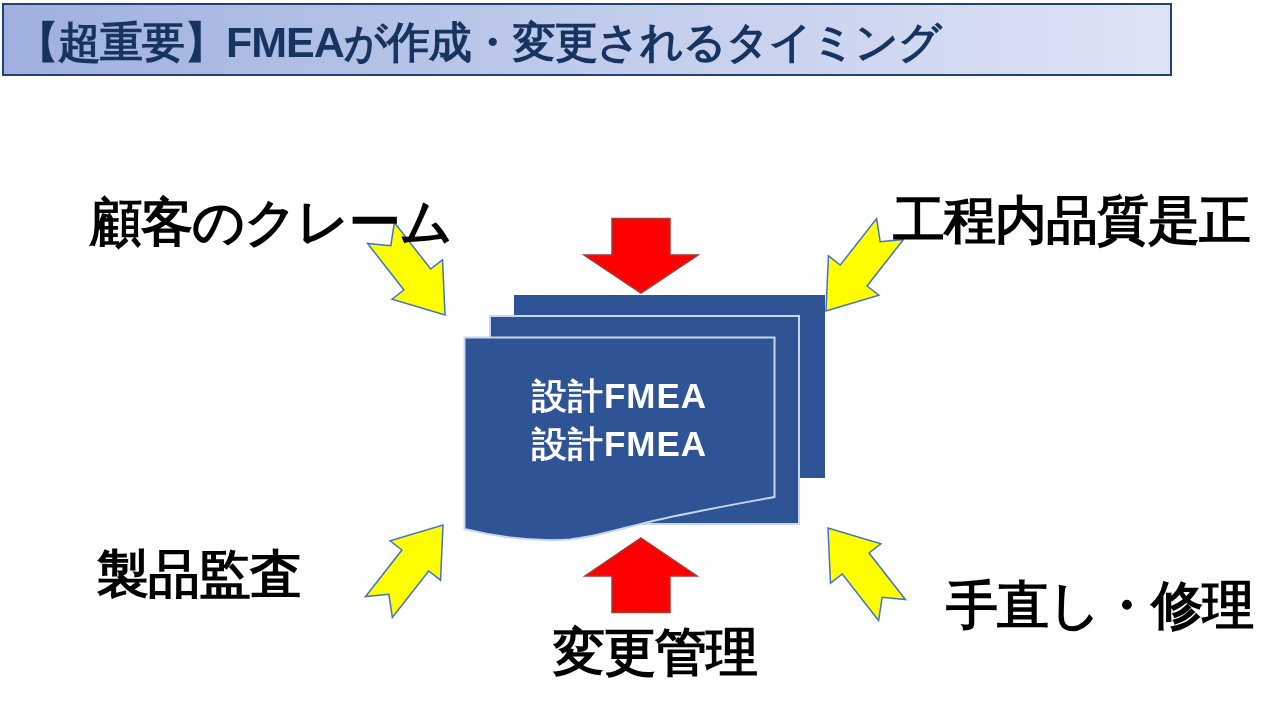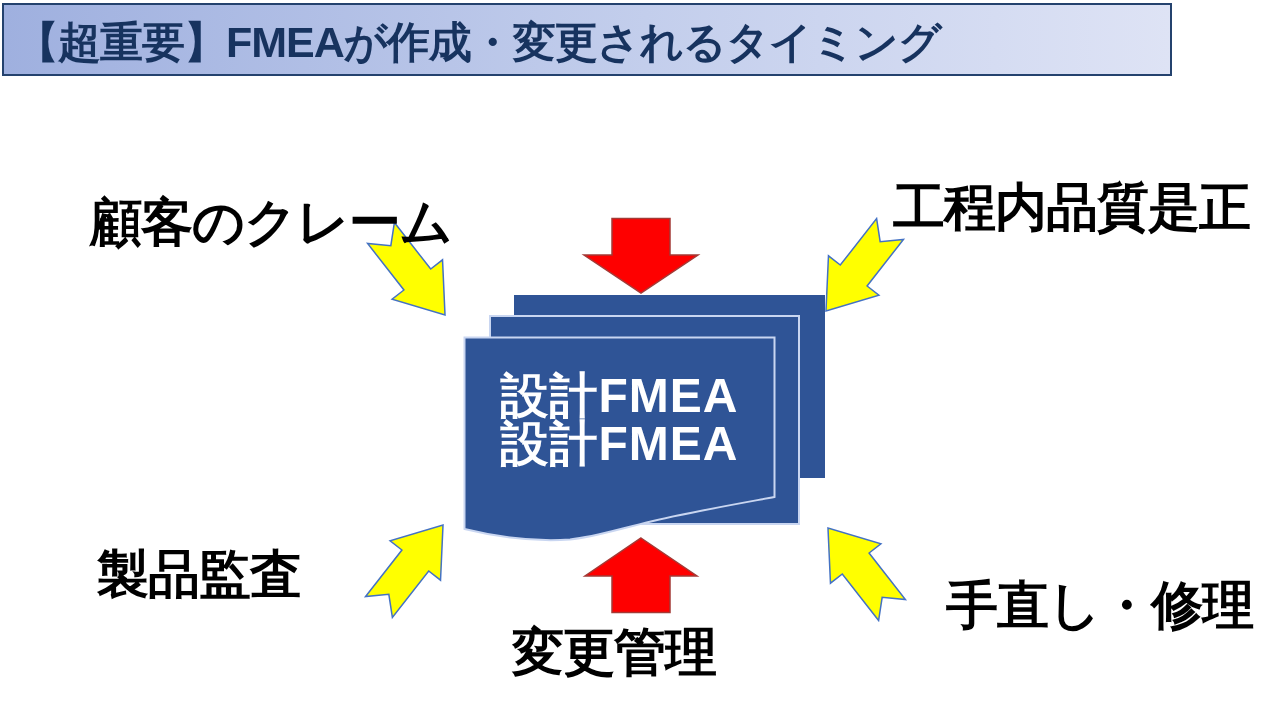--- a/index.html
+++ b/index.html
@@ -18,24 +18,24 @@
     margin:0;padding:0 0 2px 12px;font-size:43px;font-weight:800;
     color:#17335F;letter-spacing:-1px;white-space:nowrap;
   }
   
   .label{
     position:absolute;font-size:52px;font-weight:900;color:#000;
     line-height:1.1;white-space:nowrap;letter-spacing:-1px;z-index:3;
   }
   .label-top{left:428px;top:120px;}
   .label-top-left{left:45px;top:194px;margin-left:45px;}
-  .label-top-right{left:893px;top:179px;}
+  .label-top-right{left:893px;top:192px;}
   .label-bottom-left{left:97px;top:546px;}
   .label-bottom-right{left:898px;top:577px;margin-left:48px;}
-  .label-bottom{left:512px;top:624px;}
+  .label-bottom{left:553px;top:624px;}
   
   .arrow{position:absolute;z-index:1;}
   .red-down{left:581px;top:217px;}
   .red-up{left:582px;top:536px;}
   .yellow{width:130px;height:130px;}
   .y-top-left{left:348px;top:209px;}
   .y-top-right{left:793px;top:205px;}
   .y-bottom-left{left:346px;top:501px;}
   .y-bottom-right{left:795px;top:504px;}
   
@@ -43,21 +43,21 @@
     position:absolute;background:#2F5496;box-sizing:border-box;z-index:2;
   }
   .doc-back{left:514px;top:295px;width:311px;height:183px;}
   .doc-mid{
     left:489px;top:315px;width:311px;height:210px;
     border:2px solid #C9D6F1;
   }
   .doc-front{position:absolute;left:463px;top:336px;z-index:2;}
   .doc-text{
     position:absolute;left:463px;top:372px;width:313px;z-index:3;
-    text-align:center;color:#ffffff;font-size:48px;font-weight:800;
+    text-align:center;color:#ffffff;font-size:35px;font-weight:800;
     line-height:48px;letter-spacing:1px;white-space:nowrap;
   }
 </style>
 </head>
 <body>
 
 <div class="slide">
 
   <header class="title-bar">
     <h1>【超重要】FMEAが作成・変更されるタイミング</h1>

